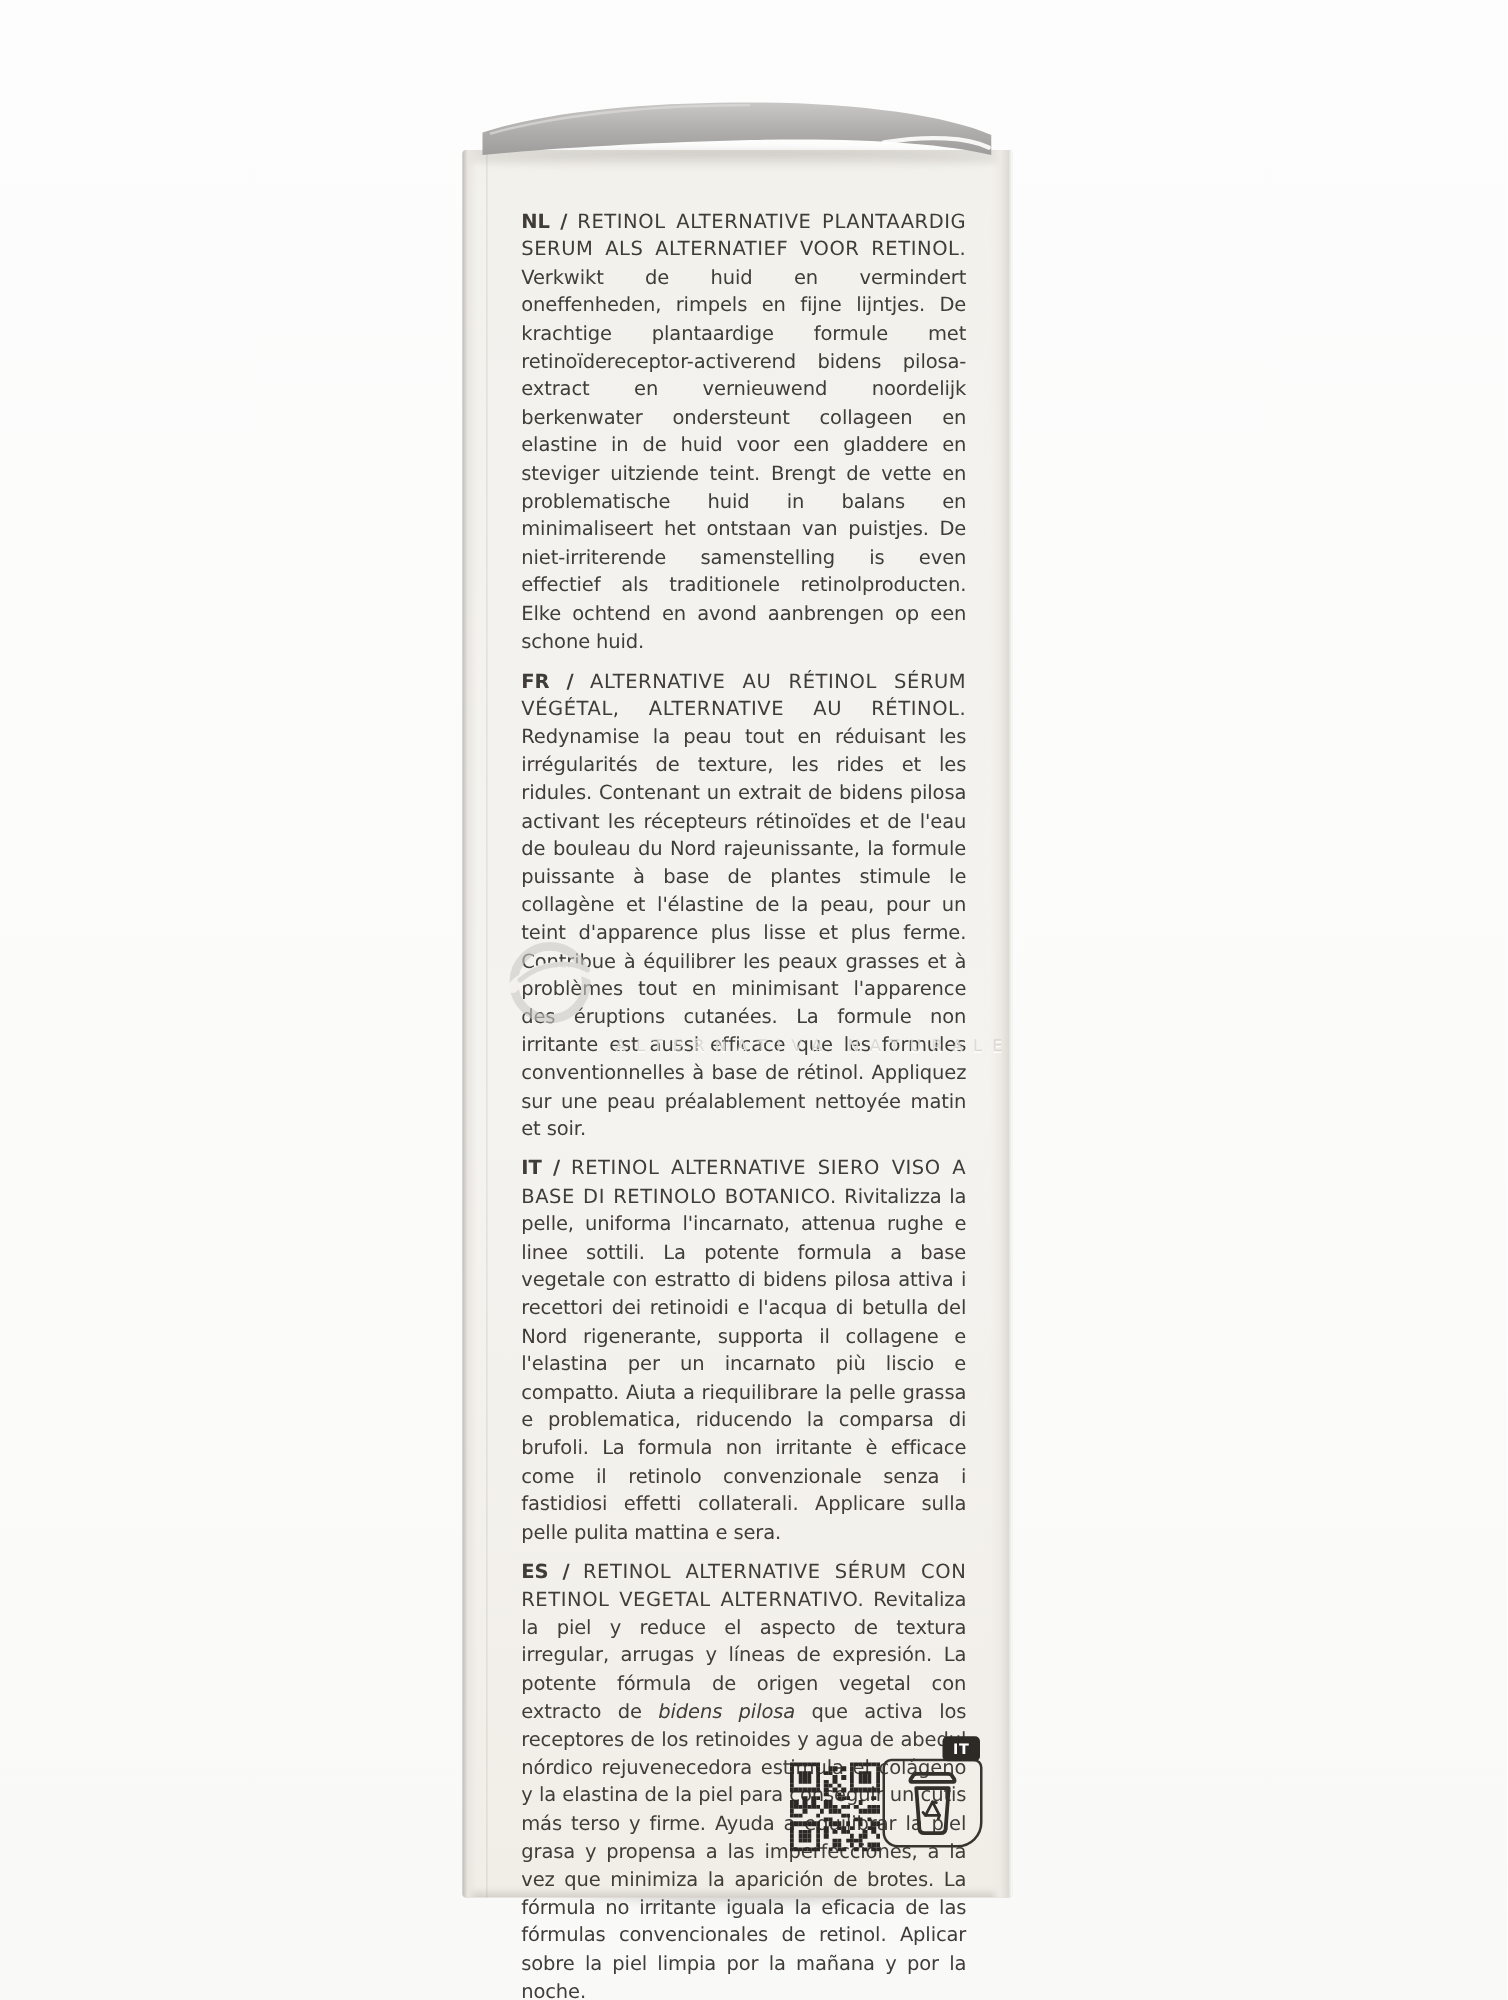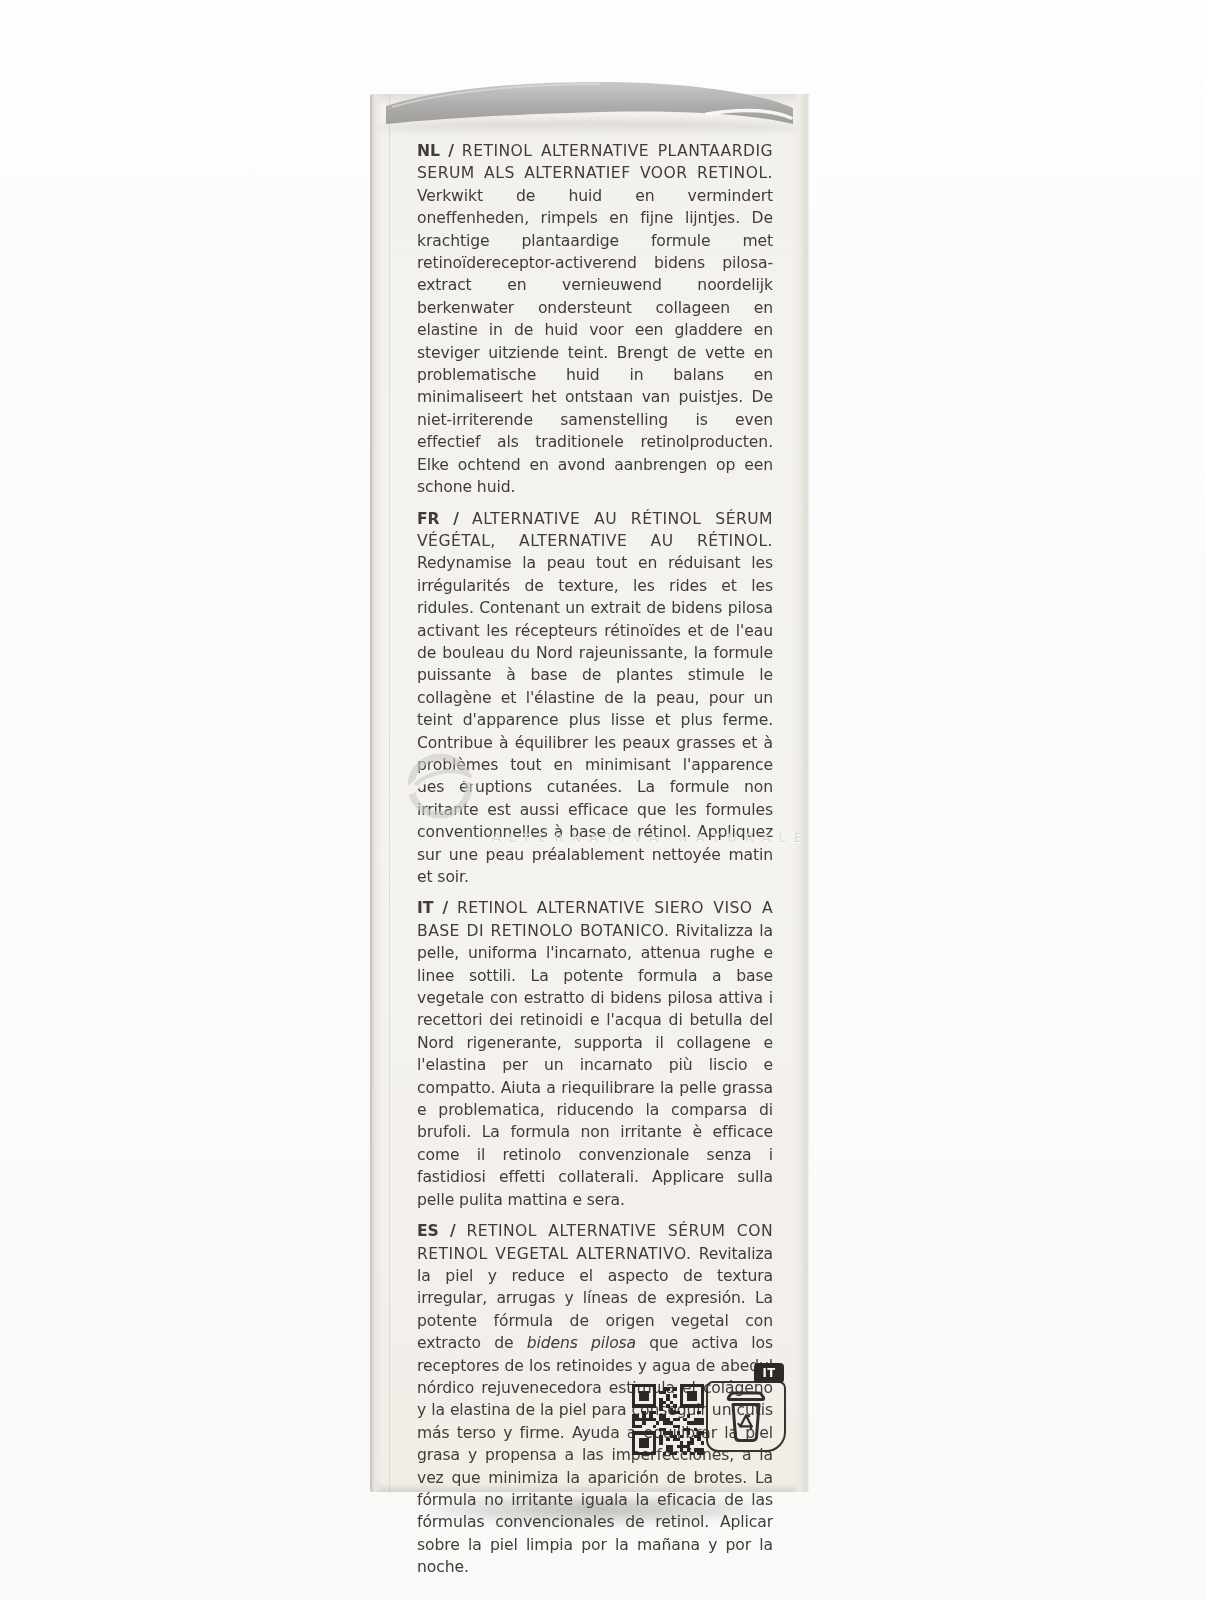--- a/index.html
+++ b/index.html
@@ -3,21 +3,21 @@
 <meta charset="utf-8">
 <style>
   html,body{margin:0;padding:0;background:#ffffff;}
   .stage{
     position:relative;width:1206px;height:1600px;overflow:hidden;
     background:linear-gradient(180deg,#fdfdfd 0%,#fbfbfa 60%,#f9f9f8 100%);
     font-family:"DejaVu Sans",sans-serif;
   }
   
   .box{
-    position:absolute;left:370px;top:94px;width:440px;height:1398px;
+    position:absolute;left:370px;top:120px;width:440px;height:1398px;
     background:linear-gradient(180deg,#f3f1ec 0%,#f5f3ef 55%,#f1eee8 100%);
     border-radius:3px;
     box-shadow:inset 0 -4px 6px rgba(140,133,122,.28), inset 0 6px 8px rgba(150,145,138,.18);
     z-index:2;
   }
   .box-edge-left{position:absolute;left:0;top:0;bottom:0;width:12px;
     background:linear-gradient(to right,#c2bfba 0,#e9e6e1 35%,rgba(255,255,255,0) 100%);border-radius:3px 0 0 3px;}
   .box-edge-right{position:absolute;right:0;top:0;bottom:0;width:18px;
     background:linear-gradient(to left,#ffffff 0,#dedbd5 18%,#eeebe6 55%,rgba(255,255,255,0) 100%);border-radius:0 3px 3px 0;}
   .crease{position:absolute;left:19px;top:0;bottom:0;width:1px;background:rgba(150,145,138,.22);}

